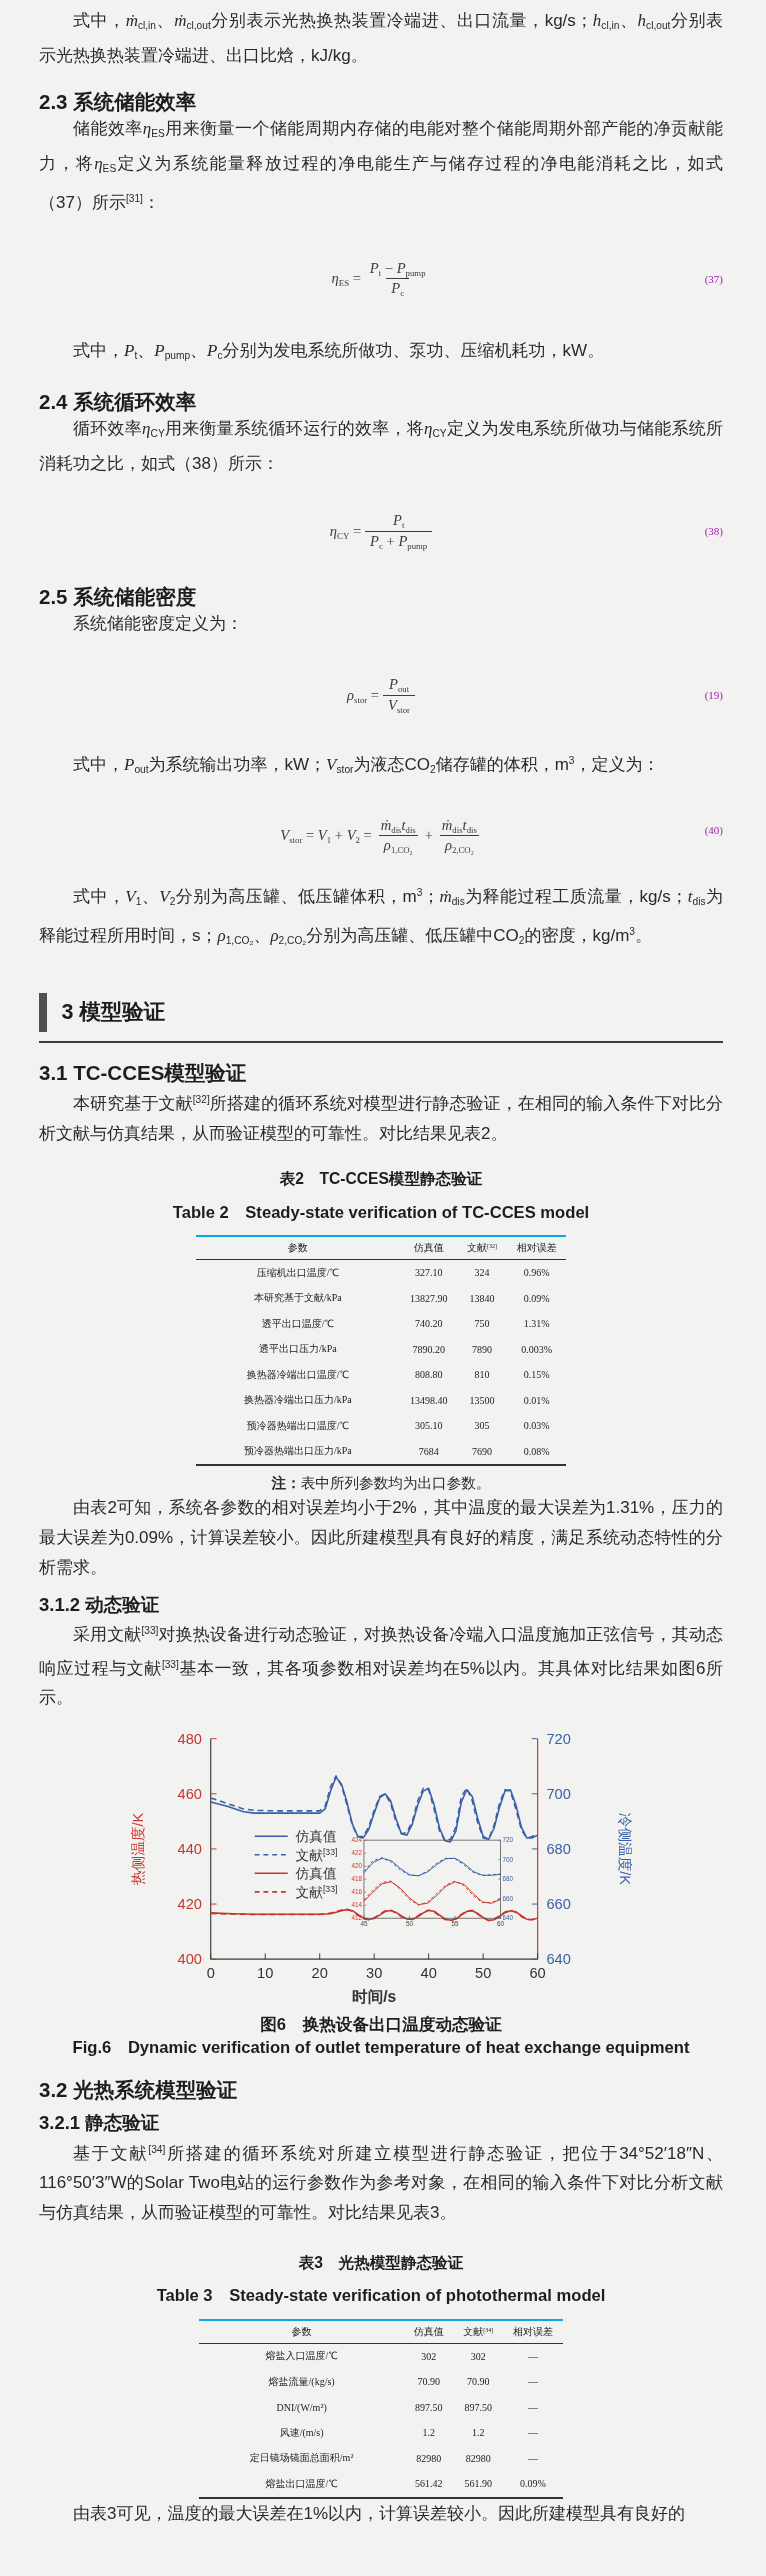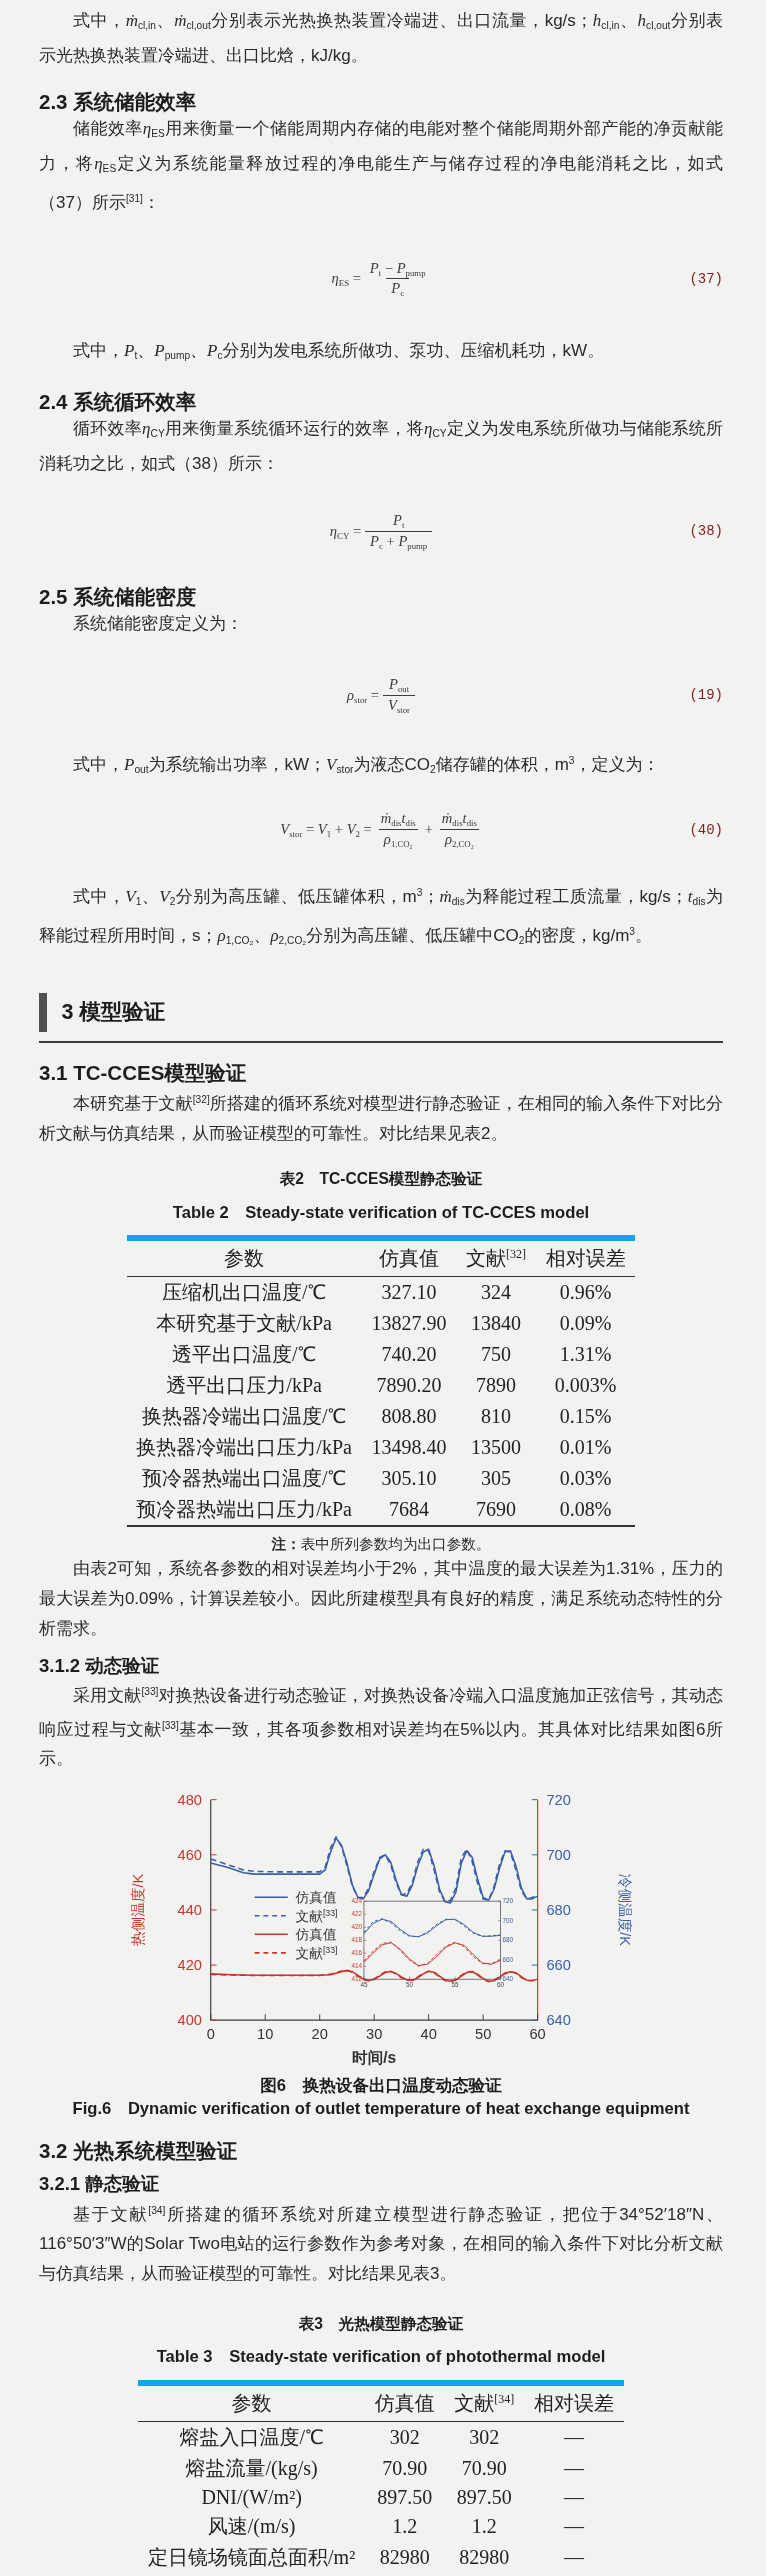--- a/index.html
+++ b/index.html
@@ -18,36 +18,36 @@
   sup{font-size:0.6em;vertical-align:0.55em;}
   
   .eq-row{position:relative;display:flex;align-items:center;justify-content:center;}
   .eq-line{display:inline-flex;align-items:center;justify-content:center;
     font-family:"Liberation Serif",serif;font-size:14.6px;color:#3c3c3c;}
   .eq-line .eqtxt{padding:0 2px;}
   .frac{display:inline-flex;flex-direction:column;align-items:center;margin:0 2px;}
   .frac .num{padding:0 4.9px 1px 4.9px;line-height:1.15;}
   .frac .den{border-top:1px solid #3c3c3c;padding:1px 4.9px 0 4.9px;line-height:1.15;}
   .eqno{position:absolute;right:0;top:50%;transform:translateY(-50%);
-    font-family:Liberation Mono, monospace;font-size:14px;color:#7f1d1d;}
+    font-family:Liberation Serif, serif;font-size:11px;color:#a21caf;}
   #eq37{margin:39px 0 35px 0;height:45px;}
   #eq38{margin:29px 0 29px 0;height:47px;}
   #eq39{margin:33px 0 27px 0;height:47px;}
-  #eq40{margin:19.5px 0 23.4px 0;height:51px;}
+  #eq40{margin:19.5px 0 23.4px 0;height:51px;align-items:flex-end;}
   
   .sec-banner{display:flex;align-items:center;border-bottom:2px solid #3a3a3a;
     padding:0 0 8.8px 0;margin:37px 0 0 0;}
   .sec-banner .bar{width:7.8px;height:39px;background:#4f4f4f;margin-right:14.6px;}
   .sec-banner h1{font-size:21.5px;font-weight:bold;color:#1c1c1c;margin:0;line-height:33px;}
   
   .tbl-cap-cn{font-size:15.6px;font-weight:bold;text-align:center;color:#1d1d1d;margin:19.5px 0 0 0;line-height:21.5px;}
   .tbl-cap-en{font-size:16.6px;font-weight:bold;text-align:center;color:#1d1d1d;margin:12px;line-height:21.5px;}
   table.paper{margin:5.9px auto 0 auto;border-collapse:collapse;
-    font-family:"Liberation Serif",serif;font-size:20px;color:#222;
-    border-top:6px solid #0ea5e9;border-bottom:2px solid #333;}
+    font-family:"Liberation Serif",serif;font-size:10px;color:#222;
+    border-top:2px solid #0ea5e9;border-bottom:2px solid #333;}
   table.paper th{font-weight:normal;border-bottom:1.5px solid #333;padding:3.9px 9.8px;text-align:center;}
   table.paper td{padding:2px 9.8px;text-align:center;height:21.5px;}
   #table2 td:first-child,#table3 td:first-child{min-width:185px;}
   .note{font-size:14.6px;text-align:center;margin:7.8px 0 0 0;color:#2a2a2a;}
   .note .nl{font-weight:bold;}
   
   .figure{text-align:center;margin-top:11.7px;}
   .fig-cap-cn{font-size:16.6px;font-weight:bold;text-align:center;color:#1d1d1d;margin:2px 0 0 0;line-height:21.5px;}
   .fig-cap-en{font-size:16.6px;font-weight:bold;text-align:center;color:#1d1d1d;margin:2px 0 0 0;line-height:21.5px;}
   svg text{font-family:"Liberation Sans",sans-serif;}

